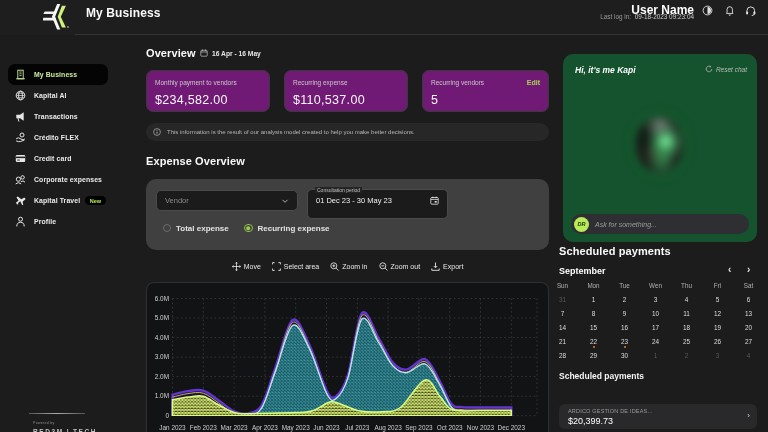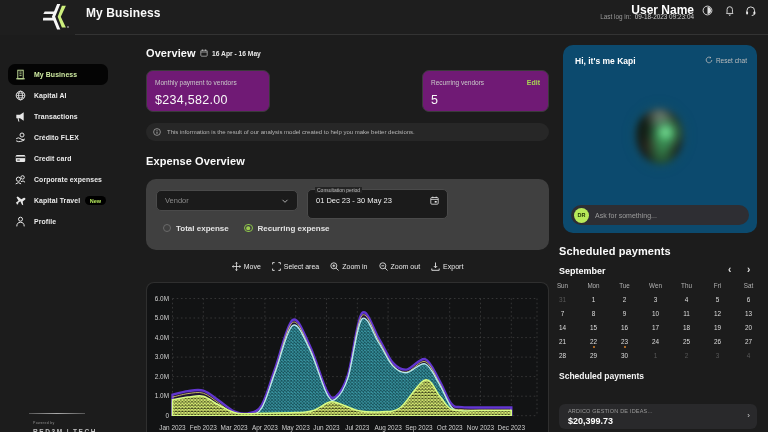--- a/index.html
+++ b/index.html
@@ -38,41 +38,41 @@
 .rc{width:8px;height:8px;border-radius:50%;border:1px solid #6a6a6a;}
 .rc.on{border:1.3px solid #8bc34a;width:8.5px;height:8.5px;position:relative;}
 .rc.on:after{content:"";position:absolute;left:50%;top:50%;transform:translate(-50%,-50%);width:3.6px;height:3.6px;border-radius:50%;background:#9ccc4f;}
 .radio span{margin-left:5px;font-size:8px;color:#e4e4e4;font-weight:bold;}
 
 #charttools{position:absolute;left:146px;top:259px;width:403px;height:14px;display:flex;justify-content:center;align-items:center;gap:11px;}
 .tool{display:flex;align-items:center;gap:3px;font-size:7px;color:#e8e8e8;}
 
 #chartcard{position:absolute;left:146px;top:282px;width:403px;height:150px;background:#121314;border:1px solid #2f2f2f;border-radius:8px 8px 0 0;border-bottom:none;}
 
-#kapicard{position:absolute;left:563px;top:45px;width:194px;height:188px;background:#0c4a6e;border-radius:10px;overflow:hidden;}
+#kapicard{position:absolute;left:563px;top:54px;width:194px;height:188px;background:#14532d;border-radius:10px;overflow:hidden;font-style:italic;}
 #kapihead{position:absolute;left:12px;top:11px;font-size:8.5px;font-weight:bold;color:#fff;}
 #resetchat{position:absolute;right:10px;top:11px;display:flex;align-items:center;gap:3px;font-size:6.5px;color:#bdbdbd;}
 #blobwrap{position:absolute;left:0;top:20px;width:194px;height:160px;}
 #askpill{position:absolute;left:8px;top:160px;width:178px;height:20px;background:#2e2e33;border-radius:11px;display:flex;align-items:center;}
 #dr{width:15px;height:15px;border-radius:50%;background:#b8ea5a;color:#1d3000;font-size:5.5px;font-weight:bold;display:flex;align-items:center;justify-content:center;margin-left:3px;}
 #askpill span{font-size:7px;color:#9d9d9d;margin-left:6px;}
 
 #june{position:absolute;left:559px;top:266px;font-size:9px;font-weight:bold;color:#fff;}
 .navarr{position:absolute;top:264px;font-size:10px;color:#e0e0e0;font-weight:bold;}
 table#cal{position:absolute;left:547px;top:278px;border-collapse:collapse;}
 #cal td,#cal th{width:31px;height:14px;text-align:center;padding:0;}
 #cal th{font-size:6.3px;color:#b2b2b2;font-weight:normal;}
 #cal td{font-size:6.4px;color:#dedede;position:relative;}
 #cal td.dim{color:#585858;}
 #cal td.dot:after{content:"";position:absolute;left:50%;margin-left:-1px;bottom:0px;width:2px;height:2px;border-radius:50%;background:#d9822b;}
 #sp2{position:absolute;left:559px;top:371px;font-size:8.5px;font-weight:bold;color:#f5f5f5;}
 #sp2sub{position:absolute;left:559px;top:388px;font-size:7.2px;color:#9a9a9a;}
 #paycard{position:absolute;left:559px;top:404px;width:198px;height:25px;background:#29292b;border-radius:6px;}
 #paycard .pl{position:absolute;left:9px;top:4px;font-size:5.5px;color:#9a9a9a;letter-spacing:.2px;}
-#paycard .pv{position:absolute;left:9px;top:12px;font-size:9px;font-weight:bold;color:#fff;text-align:right;}
+#paycard .pv{position:absolute;left:9px;top:12px;font-size:9px;font-weight:normal;color:#fff;text-align:right;}
 #paycard .chev{position:absolute;right:7px;top:7px;font-size:8px;color:#cfcfcf;}
 
 #redim{position:absolute;left:0px;top:408px;width:140px;}
 #redimline{position:absolute;left:29px;top:5px;width:56px;height:1px;background:linear-gradient(90deg,#555,#aaa,#555);}
 #powered{position:absolute;left:33px;top:12.5px;font-size:3.5px;color:#8f8f8f;letter-spacing:.3px;}
 #redimtxt{position:absolute;left:33px;top:19.5px;font-size:6.5px;font-weight:bold;color:#c2c2c2;letter-spacing:1.6px;}
 </style></head><body>
 <div id="page">
 
 <div id="topbar">
@@ -170,20 +170,24 @@
 <div id="ovdate">
       <svg width="8" height="8" viewBox="0 0 8 8" fill="none" stroke="#c9c9c9" stroke-width="0.7">
         <rect x="0.8" y="1.3" width="6.4" height="5.9" rx="0.8"></rect>
         <path d="M0.8,3 h6.4 M2.5,0.5 v1.4 M5.5,0.5 v1.4"></path>
       </svg>
       <span style="margin-left:4px">16 Apr - 16 May</span>
     </div>
 <div class="card" style="left:146px;width:124px;">
       <div class="cl">Monthly payment to vendors</div>
       <div class="cv">$234,582.00</div>
+    </div>
+<div class="card" style="left:284px;width:124px;">
+      <div class="cl">Recurring expense</div>
+      <div class="cv">$110,537.00</div>
     </div>
 <div class="card" style="left:422px;width:127px;">
       <div class="cl">Recurring vendors</div>
       <div class="cv">5</div>
       <div class="edit">Edit</div>
     </div>
 <div id="infopill">
       <svg style="margin-left:7px" width="8" height="8" viewBox="0 0 8 8" fill="none" stroke="#b5b5b5" stroke-width="0.7">
         <circle cx="4" cy="4" r="3.4"></circle>
         <path d="M4,3.6 V5.8" stroke-width="0.9"></path>

